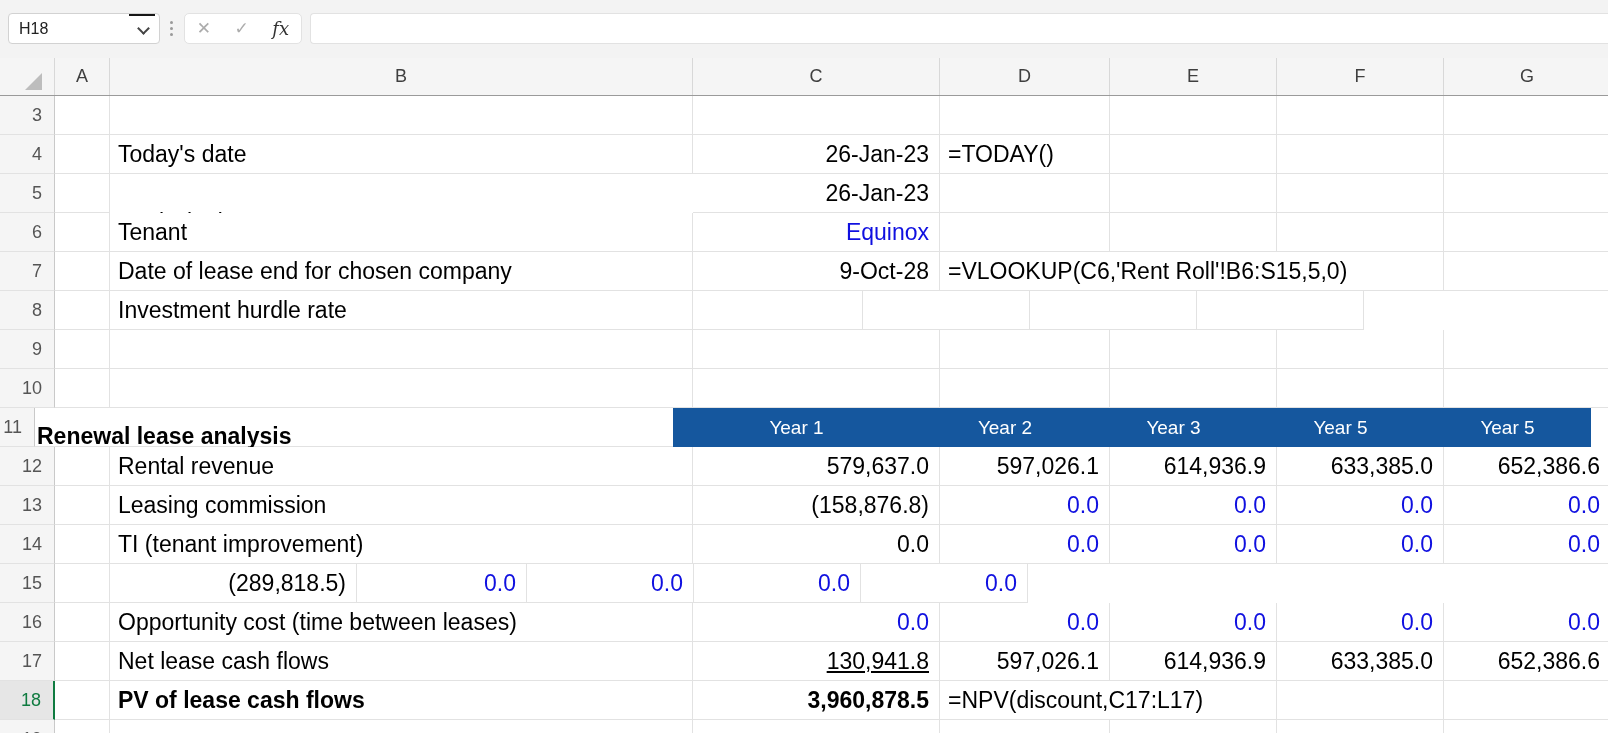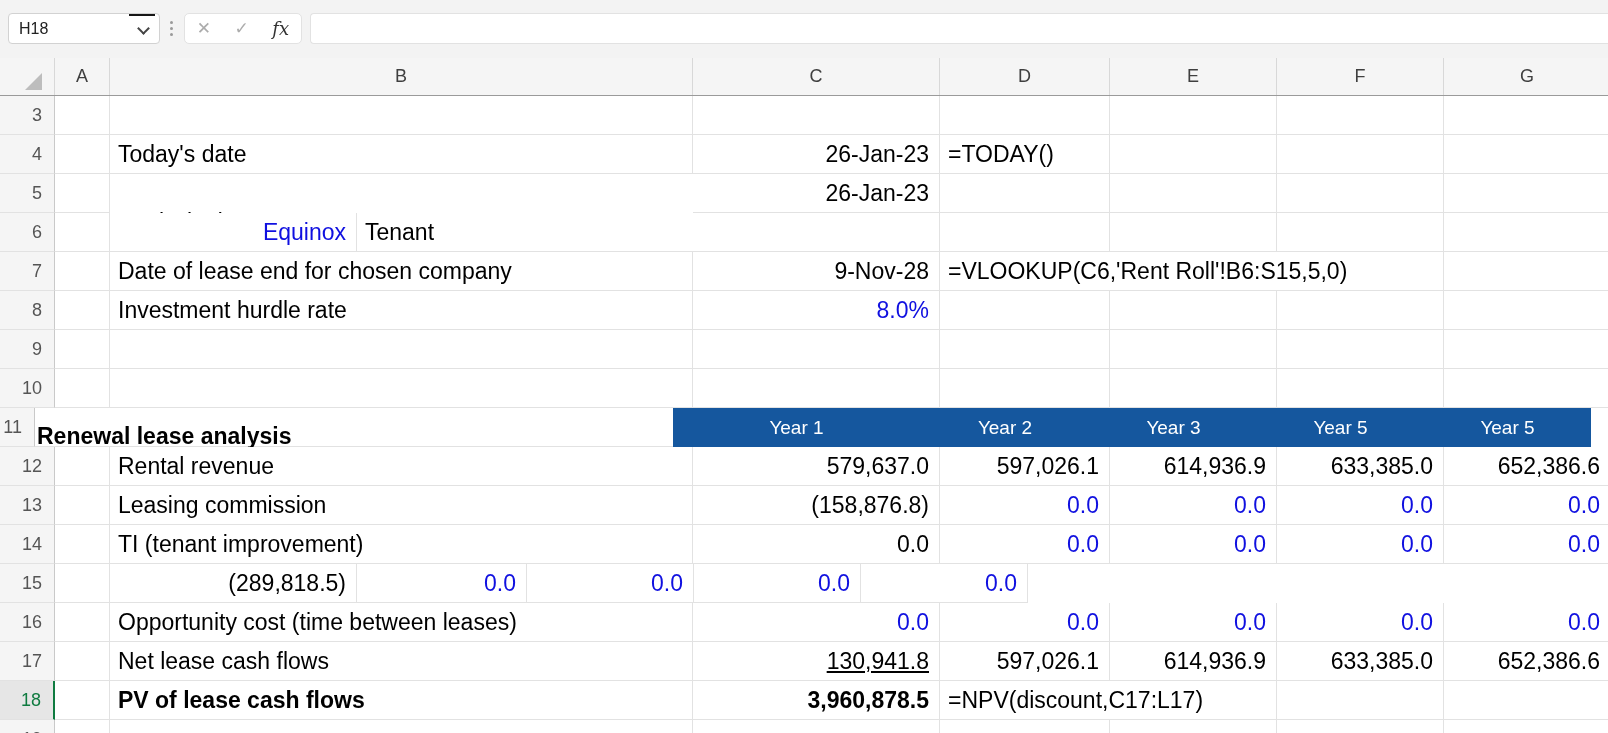--- a/index.html
+++ b/index.html
@@ -123,40 +123,39 @@
           <div class="cell label" style="width: 583px; margin-top: 48px;">Analysis date</div>
           <div class="cell num" style="width: 247px;">26-Jan-23</div>
           <div class="cell" style="width: 170px;"></div>
           <div class="cell" style="width: 167px;"></div>
           <div class="cell" style="width: 167px;"></div>
           <div class="cell" style="width: 167px;"></div>
         </div>
         <div class="grid-row">
           <div class="rowhdr" style="width: 55px;">6</div>
           <div class="cell" style="width: 55px;"></div>
+          <div class="cell label" style="width: 583px;">Tenant</div>
           <div class="cell num blue" style="width: 247px;">Equinox</div>
-          <div class="cell label" style="width: 583px;">Tenant</div>
           <div class="cell" style="width: 170px;"></div>
           <div class="cell" style="width: 167px;"></div>
           <div class="cell" style="width: 167px;"></div>
           <div class="cell" style="width: 167px;"></div>
         </div>
         <div class="grid-row">
           <div class="rowhdr" style="width: 55px;">7</div>
           <div class="cell" style="width: 55px;"></div>
           <div class="cell label" style="width: 583px;">Date of lease end for chosen company</div>
-          <div class="cell num" style="width: 247px;">9-Nov-28</div>
+          <div class="cell num" style="width: 247px;">9-Oct-28</div>
           <div class="cell formula" style="width: 504px;">=VLOOKUP(C6,'Rent Roll'!B6:S15,5,0)</div>
           <div class="cell" style="width: 167px;"></div>
         </div>
         <div class="grid-row">
           <div class="rowhdr" style="width: 55px;">8</div>
           <div class="cell" style="width: 55px;"></div>
           <div class="cell label" style="width: 583px;">Investment hurdle rate</div>
-          <div class="cell num blue" style="width: 247px;">8.0%</div>
           <div class="cell" style="width: 170px;"></div>
           <div class="cell" style="width: 167px;"></div>
           <div class="cell" style="width: 167px;"></div>
           <div class="cell" style="width: 167px;"></div>
         </div>
         <div class="grid-row">
           <div class="rowhdr" style="width: 55px;">9</div>
           <div class="cell" style="width: 55px;"></div>
           <div class="cell" style="width: 583px;"></div>
           <div class="cell" style="width: 247px;"></div>

